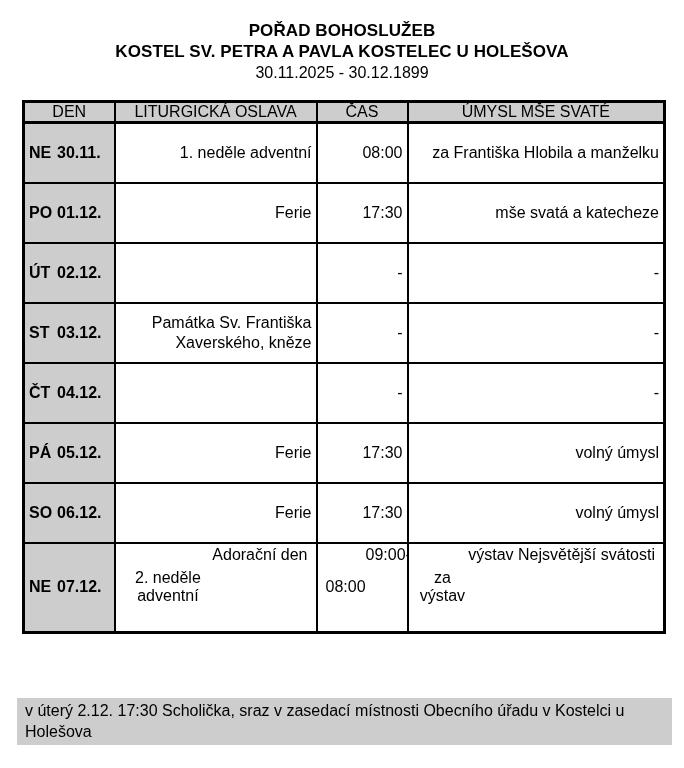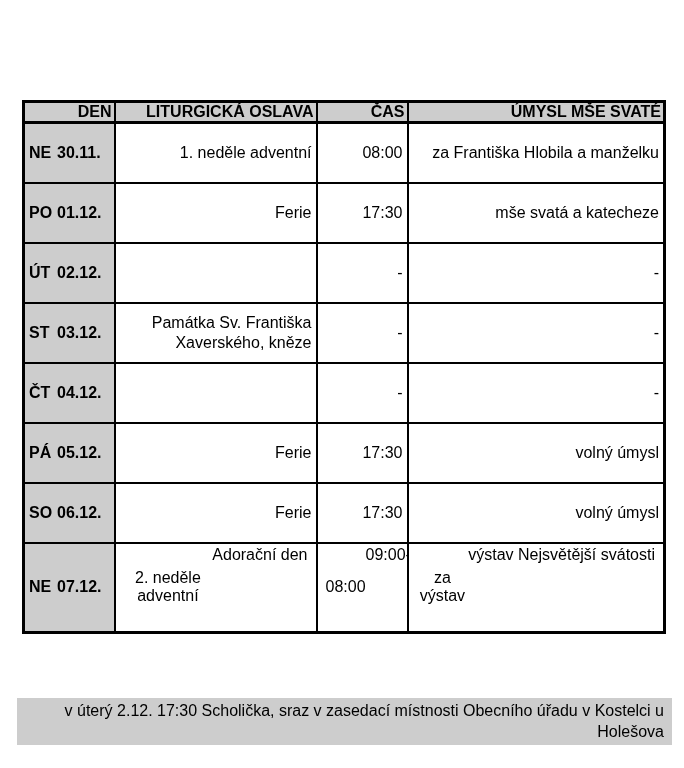--- a/index.html
+++ b/index.html
@@ -51,22 +51,22 @@
   table.schedule th,
   table.schedule td {
     border: 2px solid var(--border-color);
     font-size: 16px;
     padding: 0 4px;
     overflow: hidden;
   }
   table.schedule thead tr { height: 20px; }
   table.schedule thead th {
     background: var(--shaded-bg);
-    font-weight: bold;
-    text-align: right;
+    font-weight: normal;
+    text-align: center;
     vertical-align: middle;
     border-bottom: 3px solid var(--border-color);
     padding: 0 2px;
   }
   table.schedule tbody tr { height: 60px; }
   table.schedule tbody tr.tall { height: 87px; }
   td.day-cell {
     background: var(--shaded-bg);
     font-weight: bold;
     text-align: left;
@@ -108,28 +108,32 @@
   .note {
     position: absolute;
     left: 17px;
     top: 698px;
     width: 655px;
     min-height: 44px;
     background: var(--shaded-bg);
     font-size: 16px;
     line-height: 21px;
     padding: 2px 8px 3px 8px;
-    text-align: right;
   }
 </style>
 </head>
 <body>
 
 <div class="doc">
 
+  <div class="titles">
+    <div class="title-main">POŘAD BOHOSLUŽEB</div>
+    <div class="title-sub">KOSTEL SV. PETRA A PAVLA KOSTELEC U HOLEŠOVA</div>
+    <div class="title-range">30.11.2025 - 30.12.1899</div>
+  </div>
 
   <table class="schedule">
     <colgroup>
       <col style="width:91px">
       <col style="width:202px">
       <col style="width:91px">
       <col style="width:257px">
     </colgroup>
     <thead>
       <tr>

